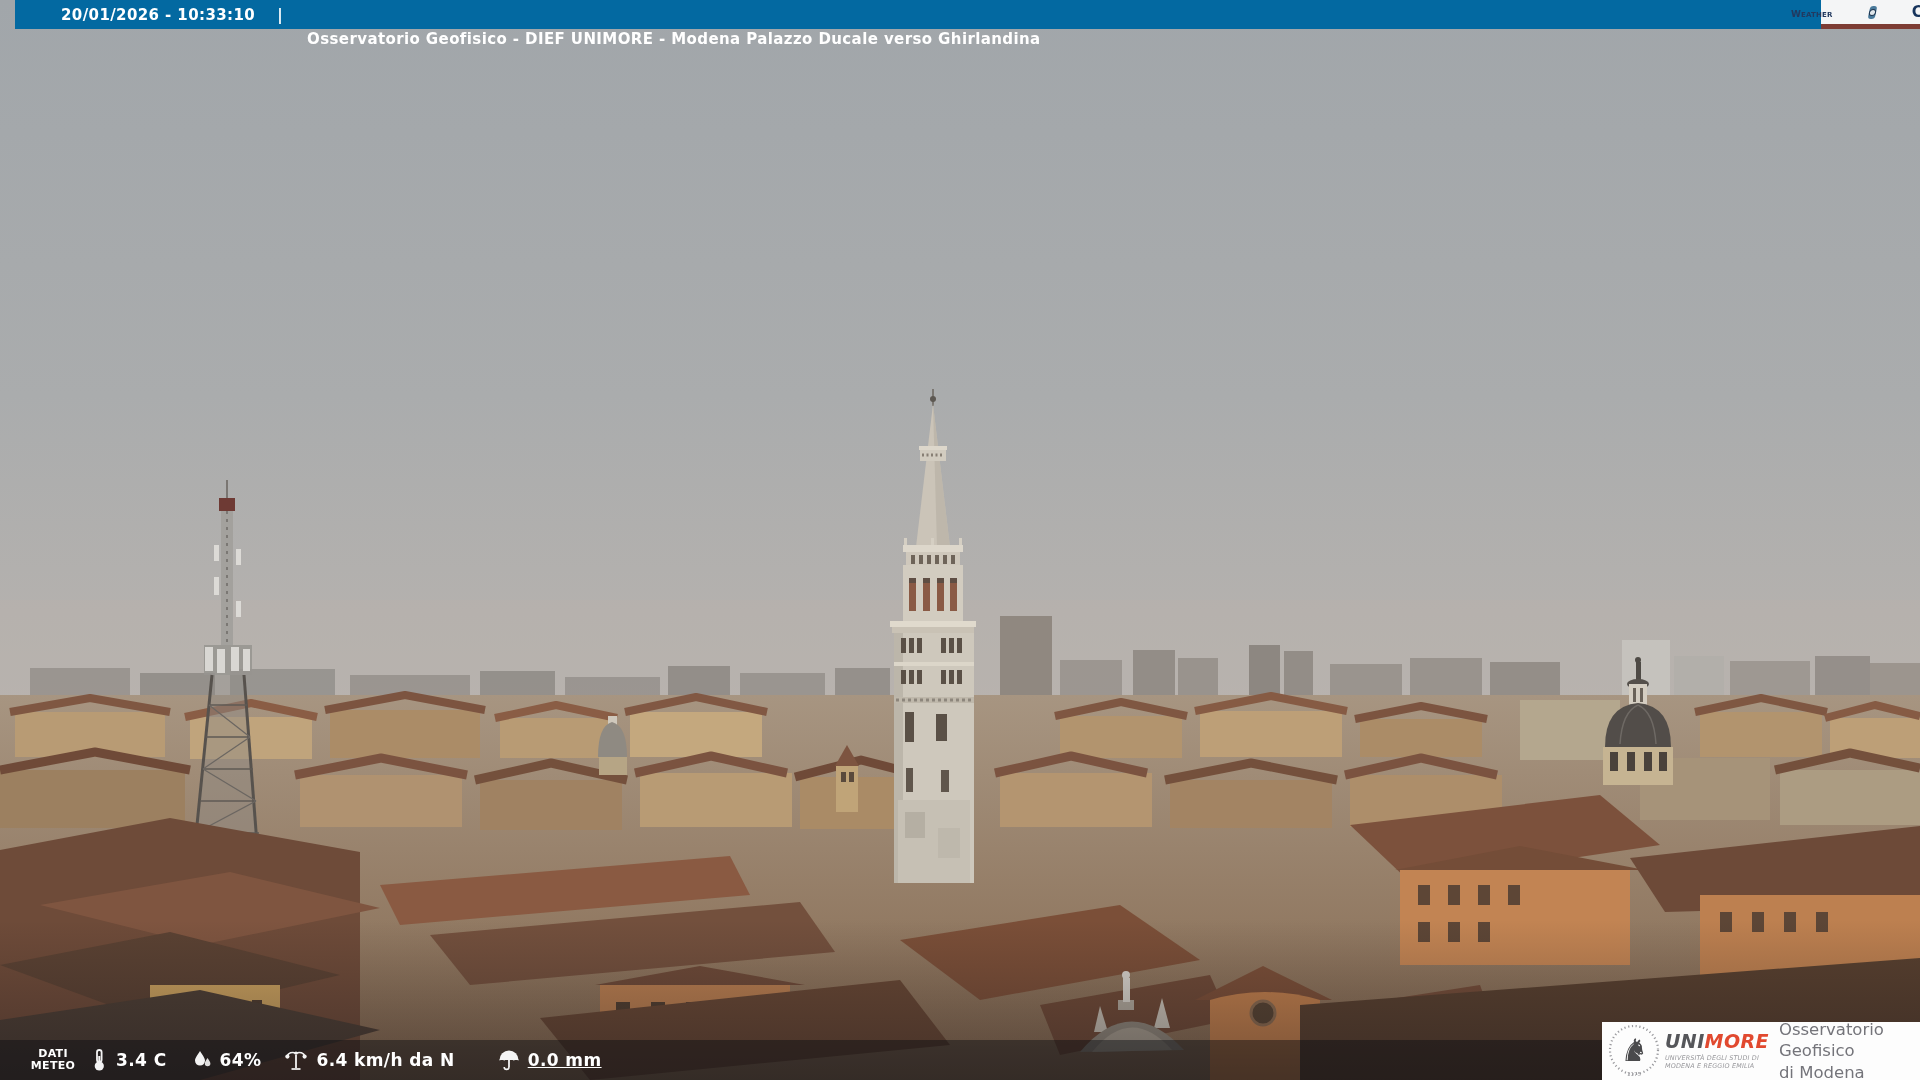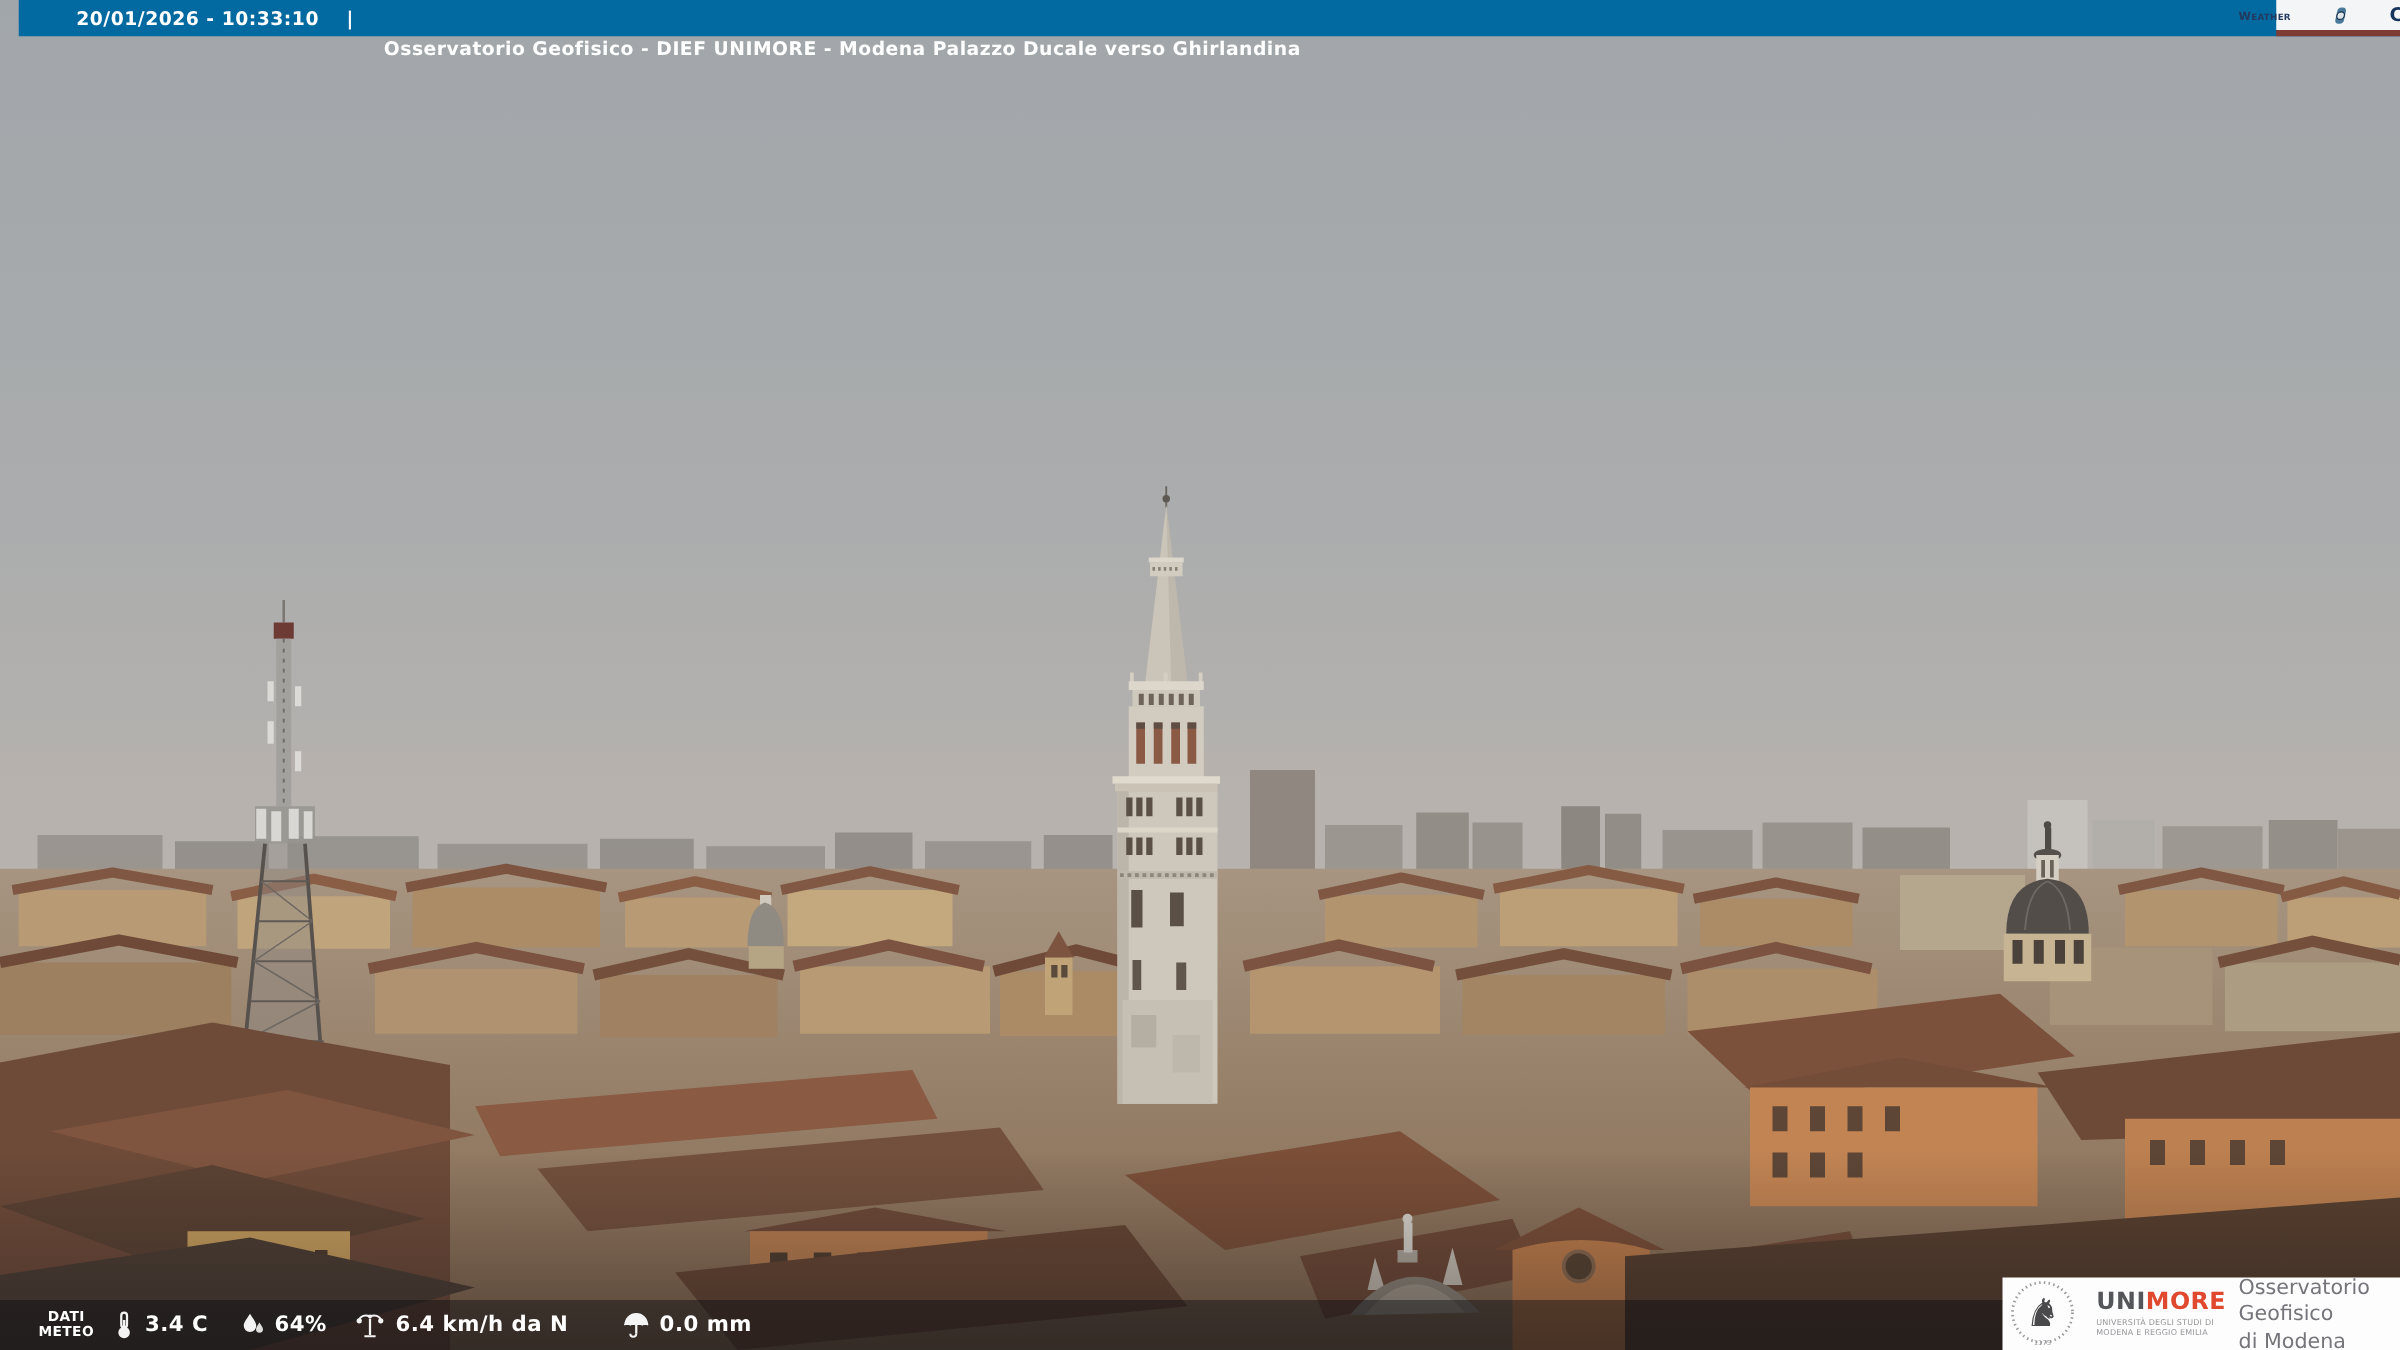--- a/index.html
+++ b/index.html
@@ -28,26 +28,26 @@
                 border:1.5px solid #1d3550;box-sizing:border-box;}
   .wcam .w2{font-size:15px;font-weight:bold;color:#16335c;letter-spacing:.3px;}
   
   .meteobar{position:absolute;left:0;bottom:0;width:100%;height:40px;z-index:2;
             background:rgba(12,14,18,.45);display:flex;align-items:center;color:#fff;padding-left:13px;}
   .meteobar .dati{margin-left:12px;width:56px;text-align:center;font-size:11px;
                   font-weight:bold;line-height:1.08;letter-spacing:.3px;}
   .metric{display:flex;align-items:center;gap:7px;font-size:17px;font-weight:bold;
           letter-spacing:.4px;white-space:nowrap;}
   .metric svg{display:block;opacity:.95;}
-  .m-temp{margin-left:8px;} .m-hum{margin-left:24px;} .m-wind{margin-left:22px;} .m-rain{margin-left:42px;}
+  .m-temp{margin-left:8px;} .m-hum{margin-left:24px;} .m-wind{margin-left:22px;} .m-rain{margin-left:42px;text-decoration:underline;}
   
   .unimore{position:absolute;right:0;bottom:0;width:318px;height:58px;background:#fdfdfd;
            z-index:5;display:flex;align-items:center;}
   .unimore .seal{margin-left:5px;flex:0 0 auto;}
-  .uni-text{margin-left:16px;flex:0 0 auto;}
+  .uni-text{margin-left:4px;flex:0 0 auto;font-style:italic;}
   .uni-brand{font-size:19px;font-weight:bold;letter-spacing:.4px;line-height:1;}
   .uni-brand .uni{color:#55565a;} .uni-brand .more{color:#e1492f;}
   .uni-sub{font-size:6.4px;color:#97979b;letter-spacing:.18px;line-height:1.25;margin-top:3px;}
   .org-text{margin-left:10px;font-size:16.5px;color:#74747a;line-height:1.3;}
 </style>
 </head>
 <body>
 
 <div id="frame">
 

